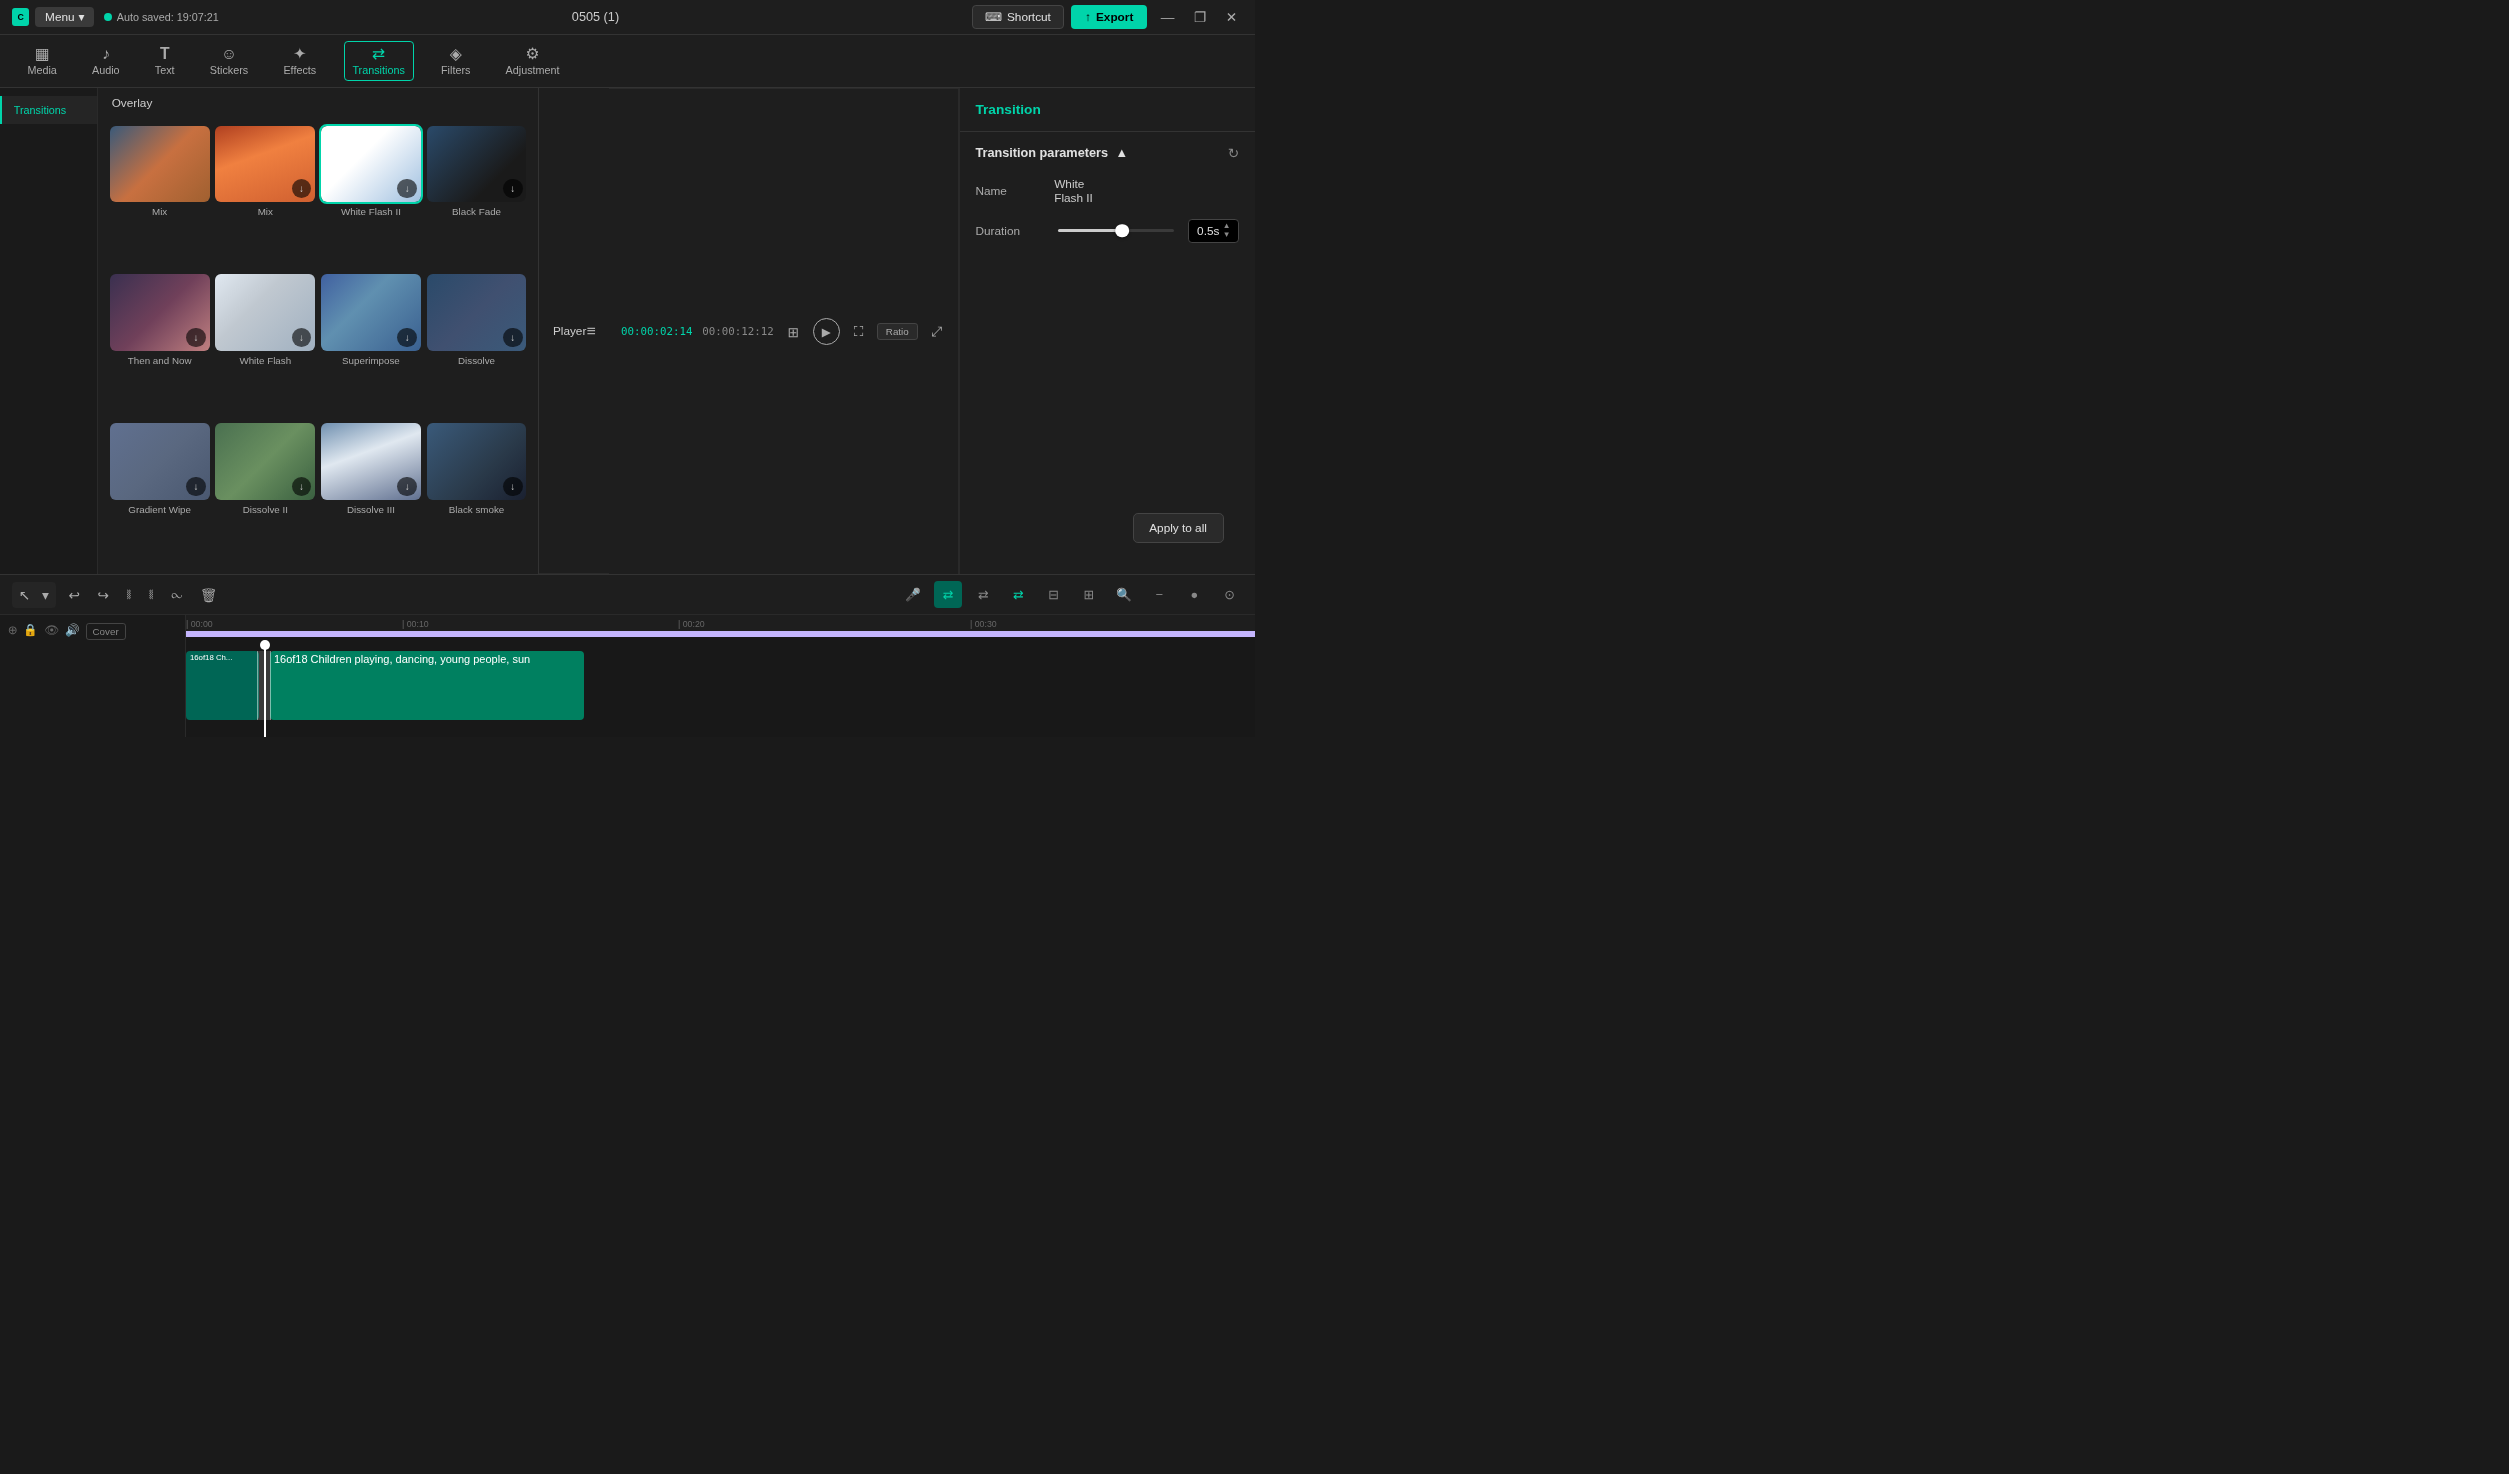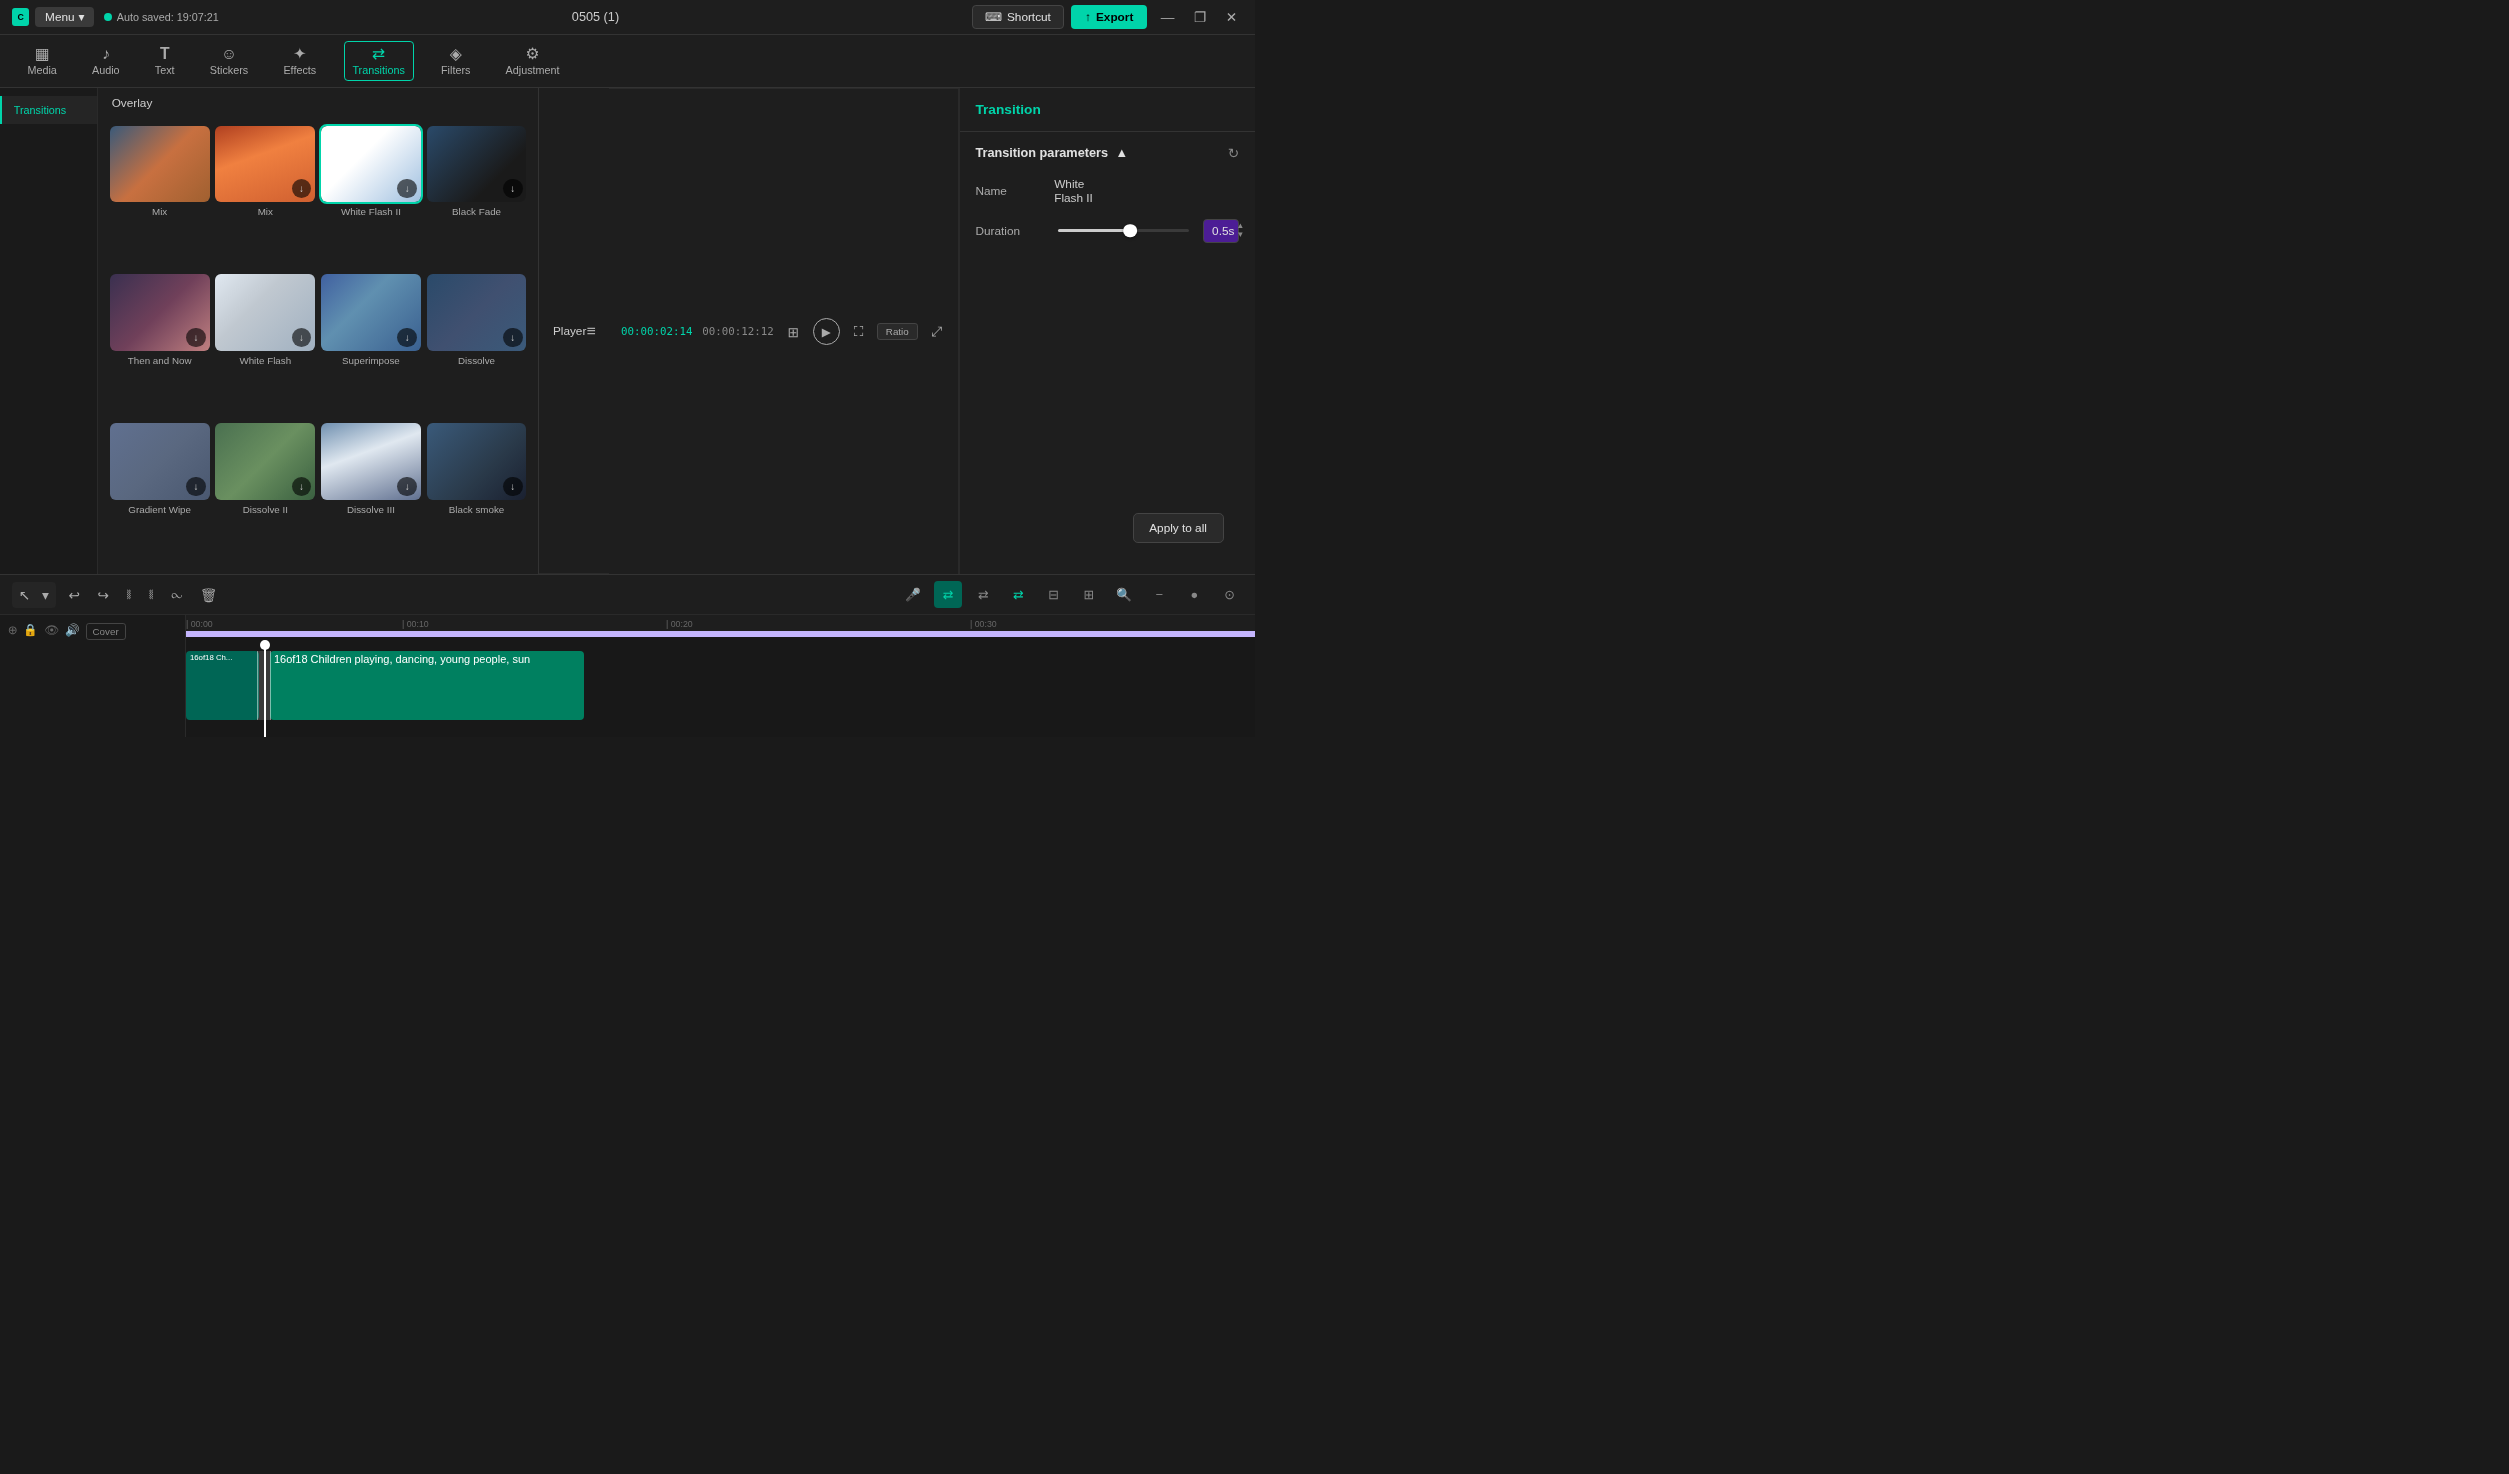--- a/index.html
+++ b/index.html
@@ -458,27 +458,27 @@
       background: #fff;
       border-radius: 50%;
       position: absolute;
       top: 50%;
       left: 55%;
       transform: translate(-50%, -50%);
       box-shadow: 0 1px 2.9px rgba(0,0,0,0.5);
       cursor: pointer;
     }
     .duration-value-box {
-      background: #4c1d95;
+      background: #000000;
       border: 1px solid #444;
       border-radius: 3.9px;
       padding: 2.9px 7.8px;
       color: #e0e0e0;
       font-size: 11.8px;
-      width: 36px;
+      width: 51px;
       text-align: center;
       display: flex;
       align-items: center;
       justify-content: space-between;
       gap: 2px;
     }
     .spinner-arrows {
       display: flex;
       flex-direction: column;
       gap: 1px;
@@ -944,21 +944,21 @@
         <button class="tl-ctrl-btn">🔊</button>
         <button class="cover-label">Cover</button>
       </div>
     </div>
 
     <div class="timeline-tracks">
 
       <div class="timeline-ruler">
         <span class="ruler-mark" style="left: 0px;">| 00:00</span>
         <span class="ruler-mark" style="left: 216px;">| 00:10</span>
-        <span class="ruler-mark" style="left: 480px;">| 00:20</span>
+        <span class="ruler-mark" style="left: 492px;">| 00:20</span>
         <span class="ruler-mark" style="left: 784px;">| 00:30</span>
       </div>
 
       <div class="track-area" style="position:relative; height: 98px; margin-top:3.9px;">
 
         <div class="playhead" style="left: 78px;">
           <div class="playhead-handle"></div>
         </div>
 
         <div class="video-track" style="left:0; width:73px; background:#006655; top:9.8px;">

